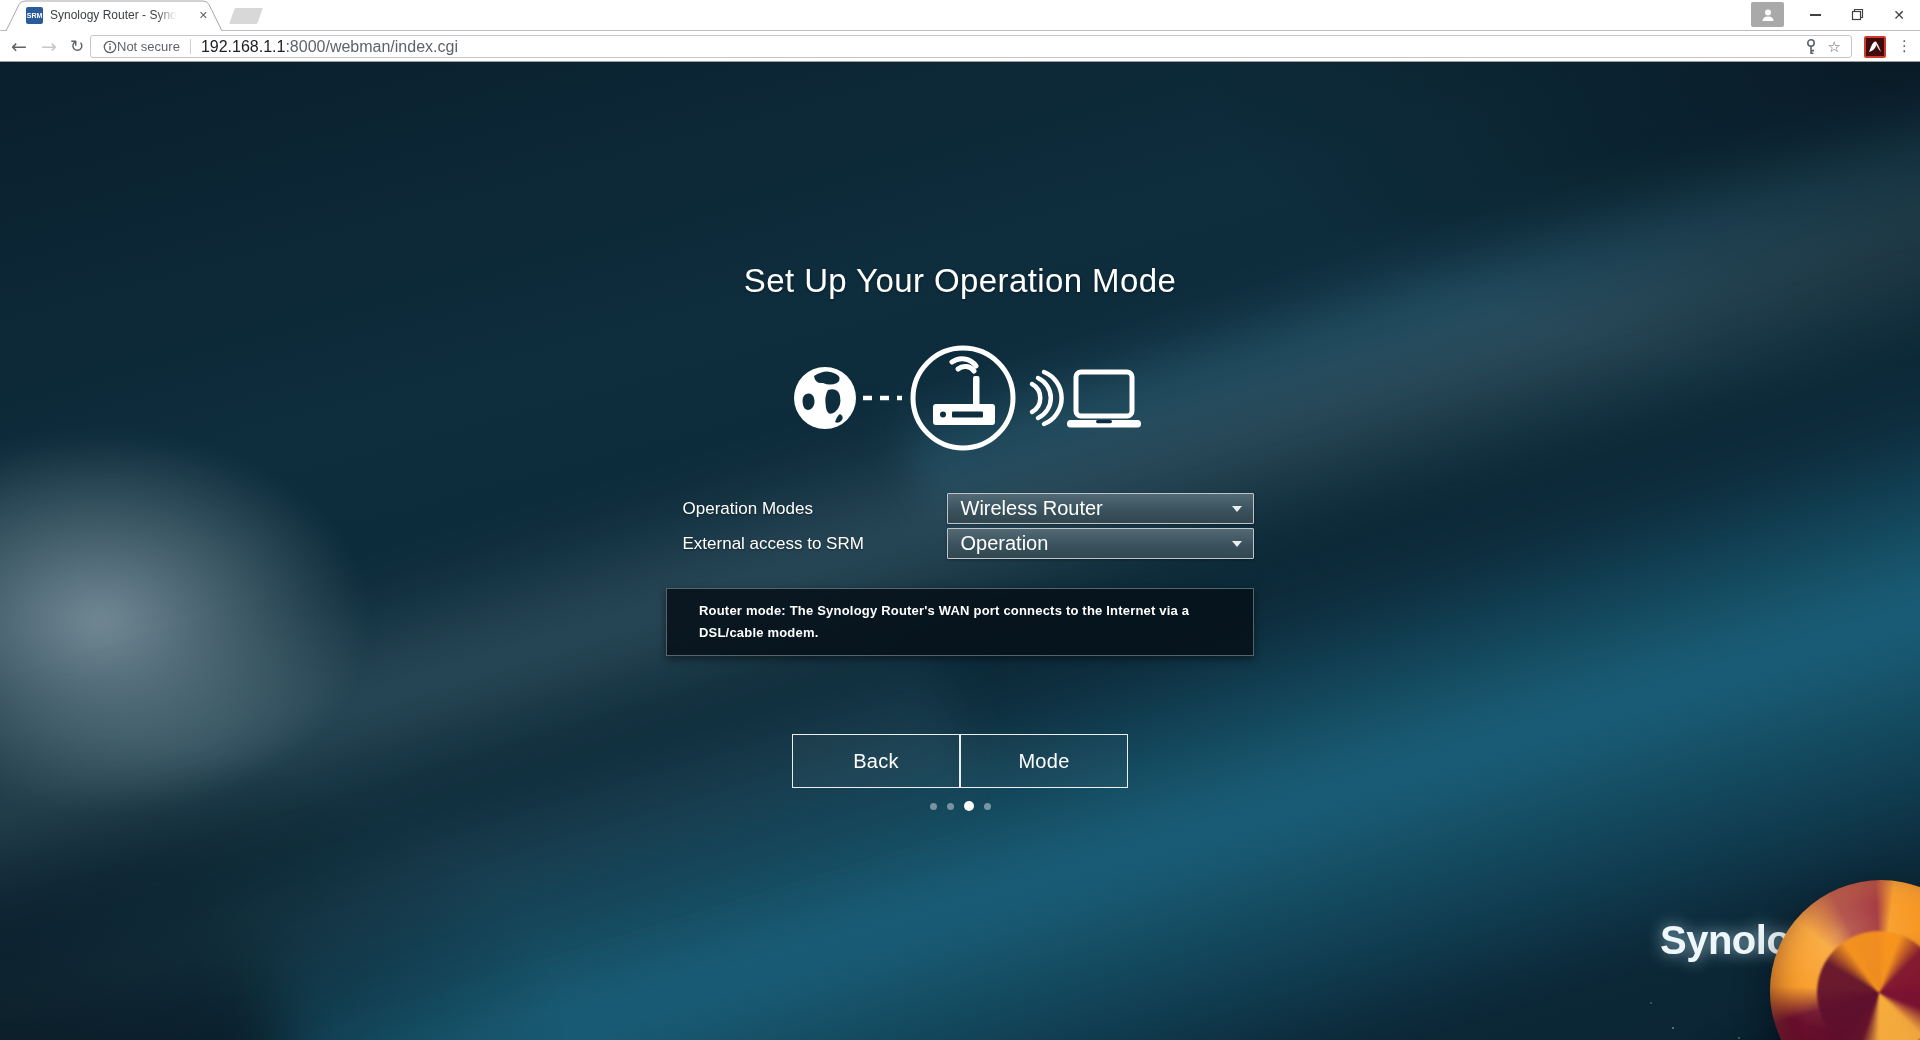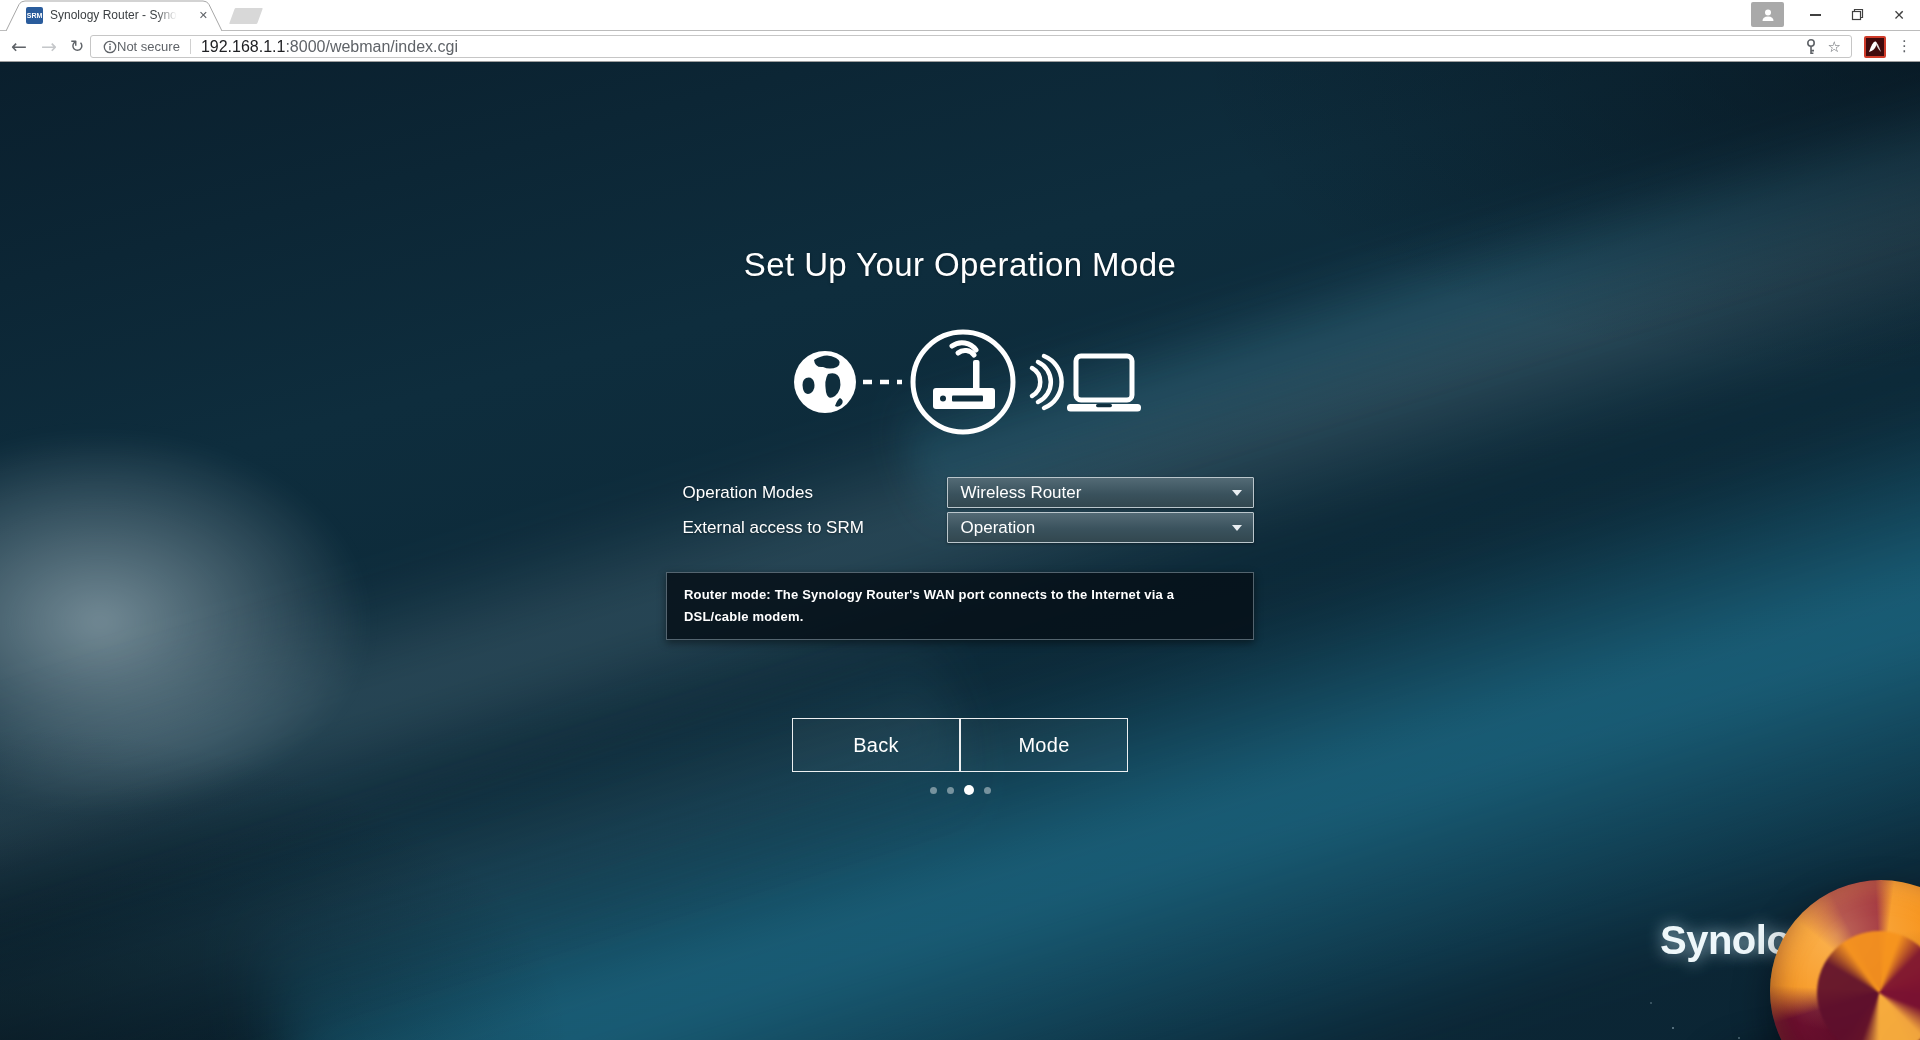--- a/index.html
+++ b/index.html
@@ -60,38 +60,38 @@
   .b2 { left:260px; top:540px; width:2100px; height:430px; transform:rotate(-17deg);
         background:linear-gradient(180deg, rgba(30,150,190,0), rgba(45,175,215,.42) 45%, rgba(20,120,160,.08)); filter:blur(30px); }
   .b3 { left:880px; top:110px; width:1500px; height:150px; transform:rotate(-17deg);
         background:linear-gradient(180deg, rgba(70,180,215,0), rgba(70,180,215,.16), rgba(70,180,215,0)); filter:blur(18px); }
   .b4 { left:-320px; top:740px; width:1300px; height:210px; transform:rotate(-17deg);
         background:linear-gradient(180deg, rgba(120,200,225,0), rgba(120,200,225,.10), rgba(120,200,225,0)); filter:blur(24px); }
   .vignette { inset:0;
         background:radial-gradient(1200px 520px at 100% 0%, rgba(4,12,20,.55), transparent 60%),
                    radial-gradient(950px 520px at 0% 100%, rgba(3,10,16,.5), transparent 60%); }
 
-  .col { position:absolute; left:666px; top:0; width:588px; height:836px; }
+  .col { position:absolute; left:666px; top:16px; width:588px; height:836px; }
   .page-title { position:absolute; top:184px; width:100%; text-align:center; color:#fff;
                 font-size:33px; letter-spacing:.4px; text-shadow:0 1px 3px rgba(0,0,0,.35); }
   .icons-svg { position:absolute; top:260px; left:104px; }
 
   .form-row { position:absolute; left:0; width:100%; display:flex;justify-content:center; }
   .row1 { top:415px; } .row2 { top:450px; }
   .form-label { width:280px; padding-left:16px; color:#fff; font-size:17px; line-height:31px;
                 text-shadow:0 1px 2px rgba(0,0,0,.4); }
   .select { width:307px; height:31px; border:1px solid #bac6cc; border-radius:1px; position:relative;
             background:linear-gradient(180deg,#536a75,#3a525d 55%,#32474f); box-shadow:0 1px 3px rgba(0,0,0,.35); }
-  .select-value { color:#fff; font-size:17px; line-height:29px; padding-left:13px; }
+  .select-value { color:#fff; font-size:20px; line-height:29px; padding-left:13px; }
   .select-arrow { position:absolute; right:11px; top:12px; width:0; height:0;
                   border-left:5px solid transparent; border-right:5px solid transparent; border-top:6px solid #e9eef1; }
 
   .info-box { position:absolute; top:510px; left:0; width:588px; min-height:67px;
               background:rgba(6,16,24,.86); border:1px solid rgba(160,180,192,.5);
-              box-shadow:0 3px 8px rgba(0,0,0,.45); padding:11px 24px 11px 17px; }
+              box-shadow:0 3px 8px rgba(0,0,0,.45); padding:11px 24px 11px 32px; }
   .info-text { color:#fff; font-size:13px; font-weight:bold; line-height:22px; letter-spacing:.2px; }
 
   .btn-row { position:absolute; top:656px; width:100%; display:flex; justify-content:center; }
   .btn { width:168px; height:54px; border:1px solid rgba(255,255,255,.92); background:rgba(255,255,255,.03);
          color:#fff; font-size:20px; line-height:52px; text-align:center; letter-spacing:.3px; }
 
   .dots { position:absolute; top:721px; width:100%; height:14px; display:flex; justify-content:center;
           align-items:center; gap:10px; }
   .dot { width:7px; height:7px; border-radius:50%; background:rgba(255,255,255,.42); }
   .dot.active { width:10px; height:10px; background:#fff; }

